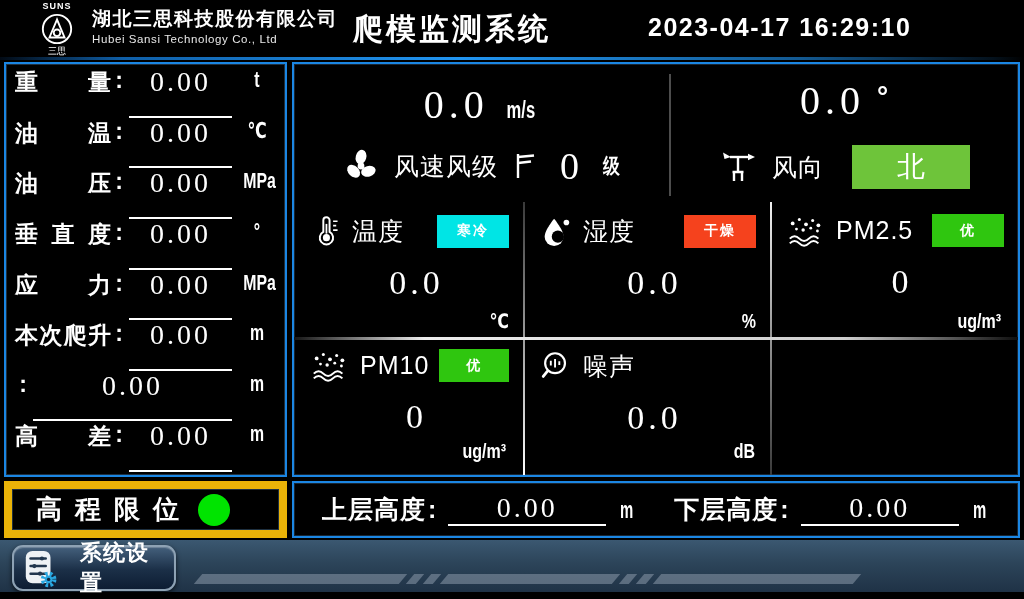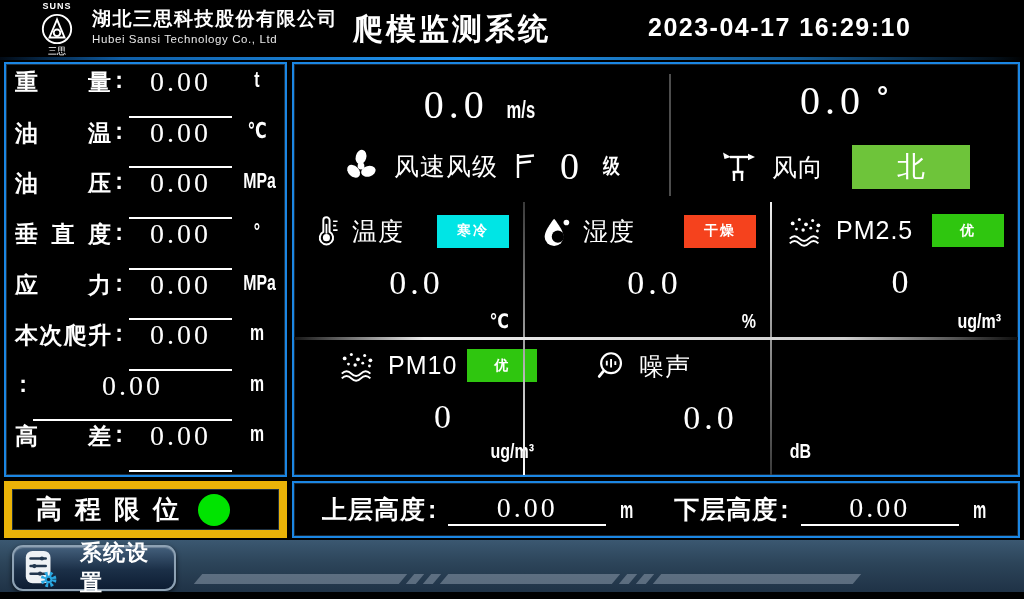--- a/index.html
+++ b/index.html
@@ -43,21 +43,21 @@
   .wind-sub{display:flex;align-items:center;gap:14px;margin-top:16px;}
   .sub-label{font-size:25px;letter-spacing:1px;}
   .level-value{font-family:"Liberation Serif","DejaVu Serif",serif;font-size:38px;line-height:38px;margin:0 8px;}
   .level-unit{font-size:21px;font-weight:bold;transform:scaleX(.8);}
   .badge-north{width:118px;height:44px;background:#6ec43a;display:flex;align-items:center;justify-content:center;
     font-size:28px;color:#fff;margin-left:14px;}
   
   .grid{position:relative;height:273px;display:flex;flex-wrap:wrap;align-content:flex-start;}
   .cell{box-sizing:border-box;position:relative;padding:12px 0 0 16px;}
   .c1{width:229px;}.c2{width:247px;}.c3{width:248px;}
-  .r1{height:135px;}.r2{height:130px;margin-left:28px;}
+  .r1{height:135px;}.r2{height:130px;}
   .cell-head{display:flex;align-items:center;gap:10px;padding-right:0;}
   .cell-name{font-size:25px;letter-spacing:1px;}
   .badge{margin-left:auto;margin-right:14px;width:72px;height:33px;display:flex;align-items:center;justify-content:center;
     font-size:14px;font-weight:bold;letter-spacing:2px;color:#fff;}
   .badge-cold{background:#00e5e5;}
   .badge-dry{background:#f5421d;}
   .badge-good{background:#2fc60f;}
   .cell-value{text-align:center;font-family:"Liberation Serif","DejaVu Serif",serif;font-size:34px;margin-top:16px;letter-spacing:4px;}
   .cell-unit{position:absolute;right:12px;bottom:4px;font-size:20px;font-weight:bold;transform:scaleX(.8);white-space:nowrap;}
   .gv1{position:absolute;left:229px;top:0;width:2px;height:273px;background:linear-gradient(180deg,#3a3a3a,#ffffff);}

